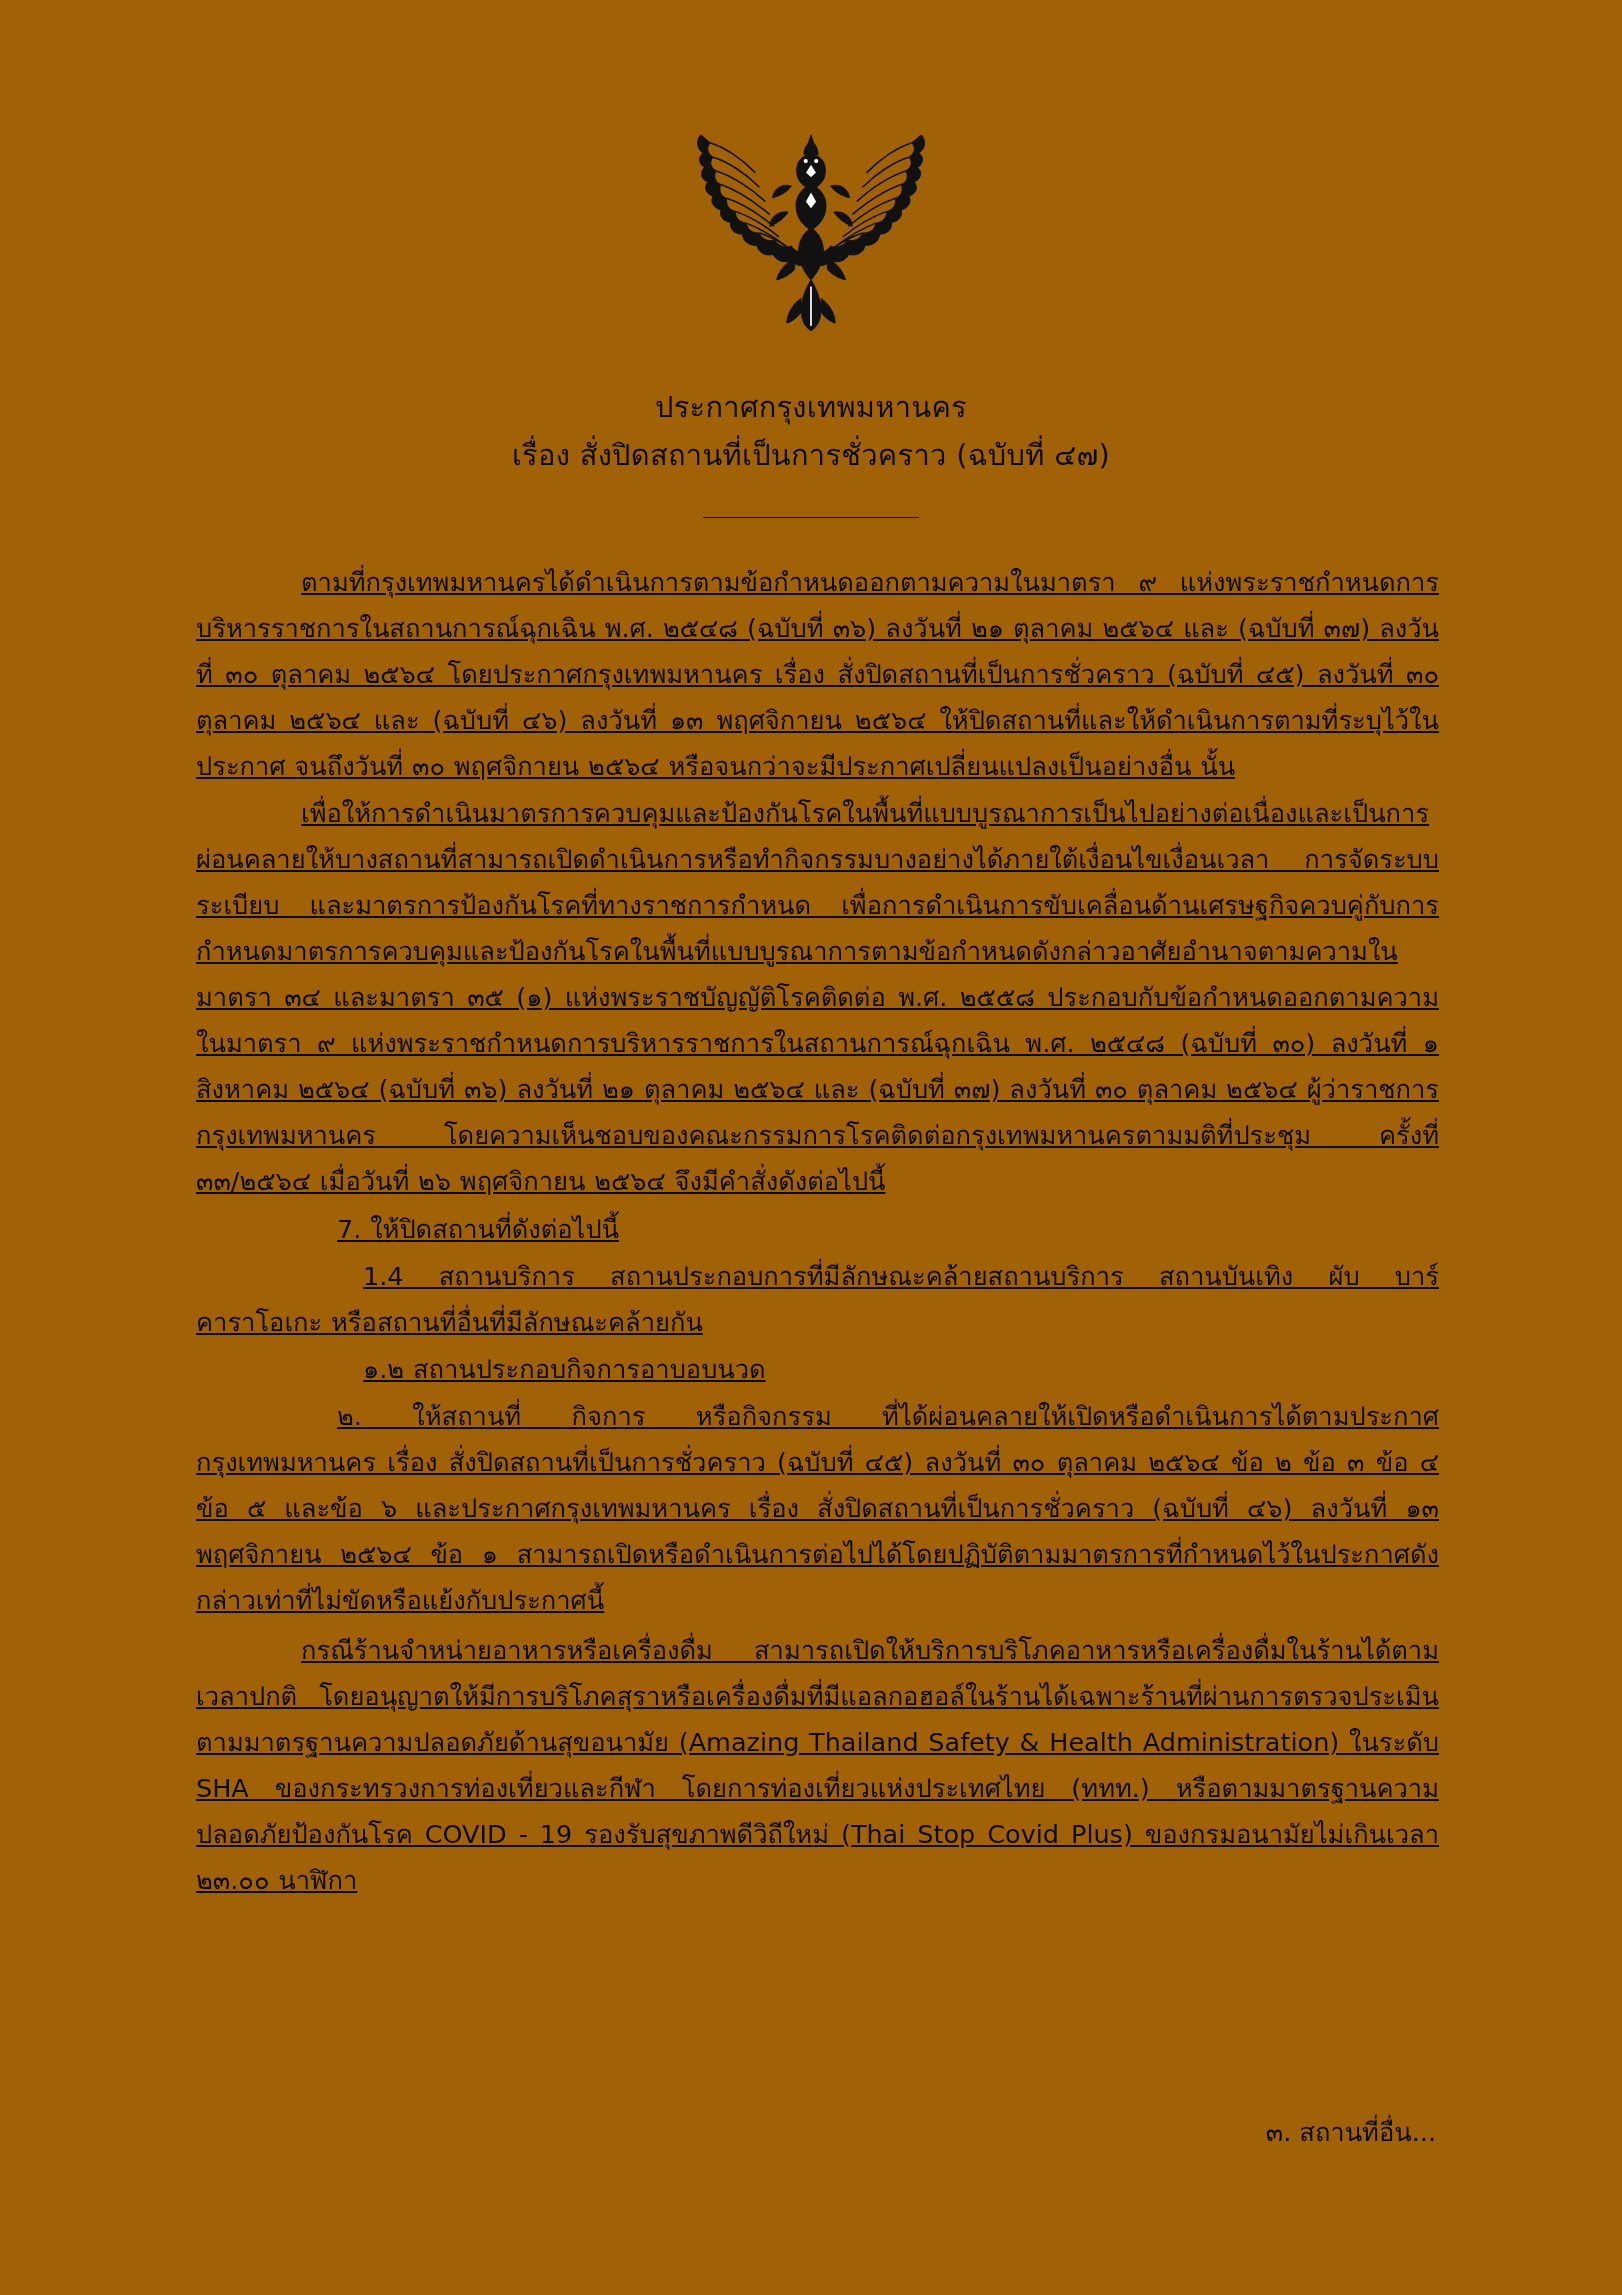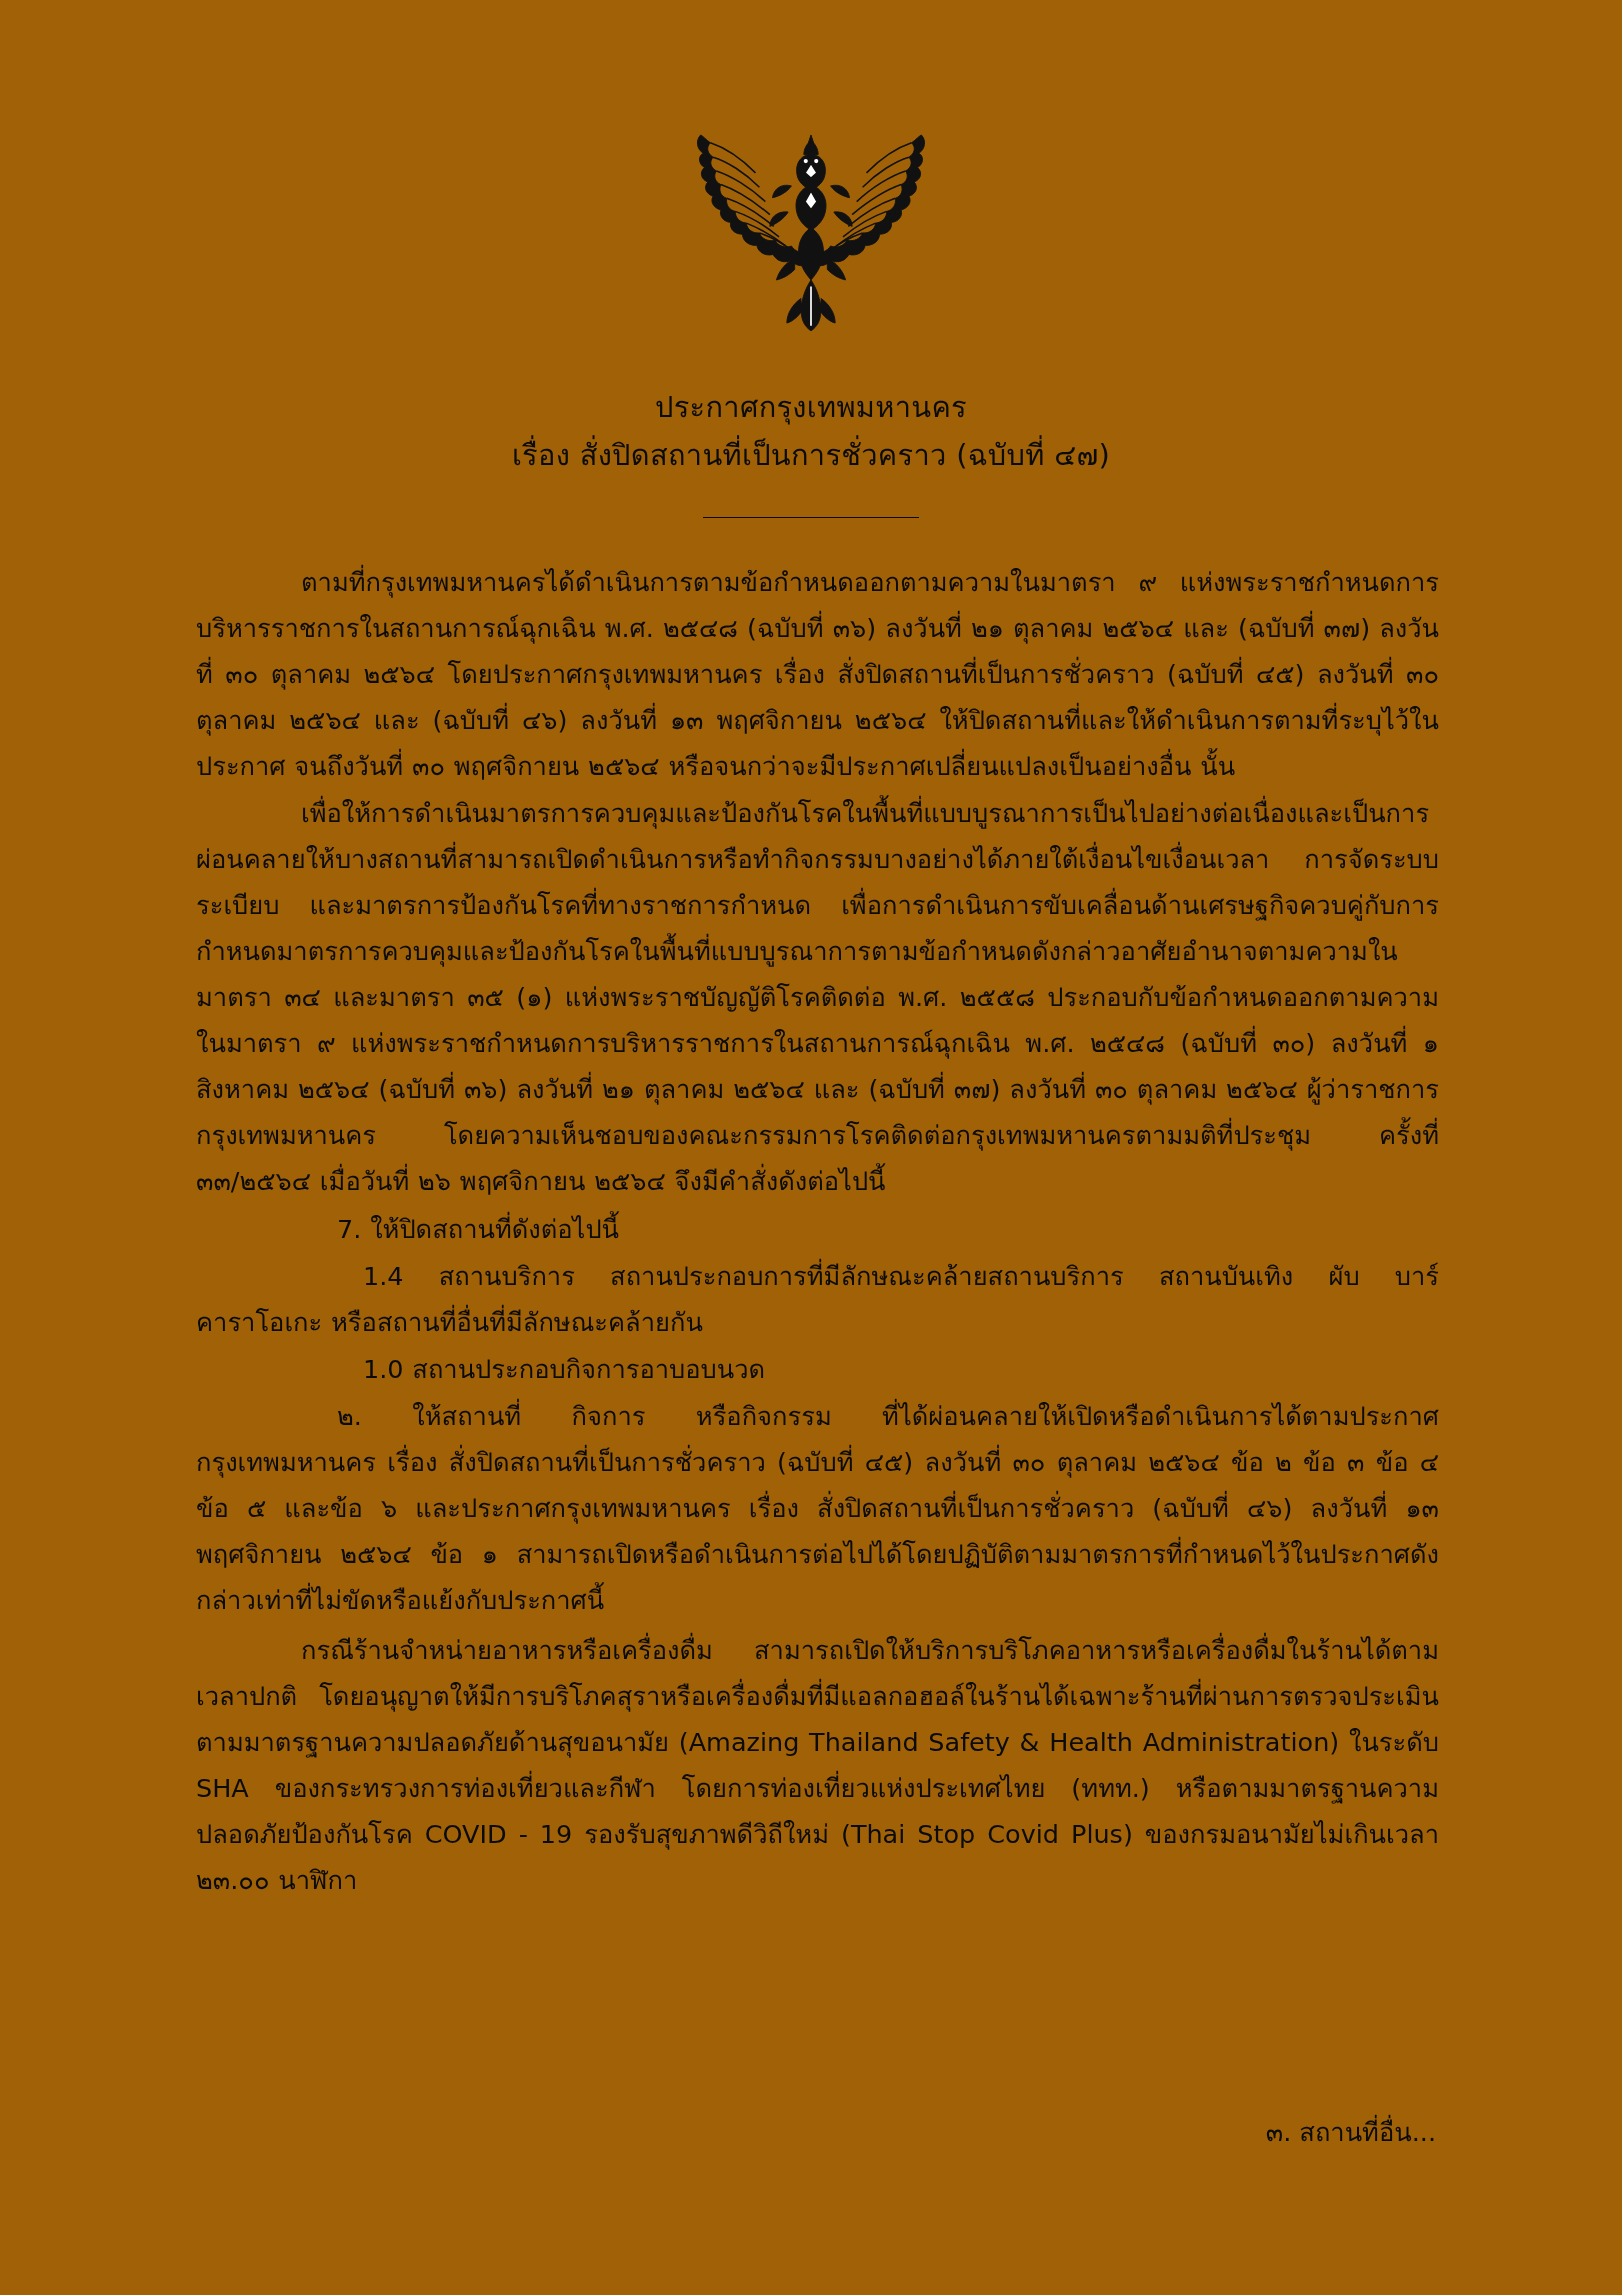--- a/index.html
+++ b/index.html
@@ -66,20 +66,21 @@
     height: 0;
     border-top: 1.3px solid #0b0b0b;
   }
 
   
   .body {
     position: absolute;
     left: 196px;
     top: 559px;
     width: 1243px;
+    text-decoration: underline;
   }
   .para {
     font-size: 25.5px;
     line-height: 46px;
     text-align: justify;
     text-justify: inter-word;
     margin: 0 0 1.3px 0;
     word-spacing: 0.7px;
   }
   .para.last-line-left {
@@ -187,21 +188,21 @@
 
   <div class="rule-wrap">
     <div class="rule"></div>
   </div>
 
   <div class="body">
     <p class="para indent-1 last-line-left">ตามที่กรุงเทพมหานครได้ดำเนินการตามข้อกำหนดออกตามความในมาตรา ๙ แห่งพระราชกำหนดการบริหารราชการในสถานการณ์ฉุกเฉิน พ.ศ. ๒๕๔๘ (ฉบับที่ ๓๖) ลงวันที่ ๒๑ ตุลาคม ๒๕๖๔ และ (ฉบับที่ ๓๗) ลงวันที่ ๓๐ ตุลาคม ๒๕๖๔ โดยประกาศกรุงเทพมหานคร เรื่อง สั่งปิดสถานที่เป็นการชั่วคราว (ฉบับที่ ๔๕) ลงวันที่ ๓๐ ตุลาคม ๒๕๖๔ และ (ฉบับที่ ๔๖) ลงวันที่ ๑๓ พฤศจิกายน ๒๕๖๔ ให้ปิดสถานที่และให้ดำเนินการตามที่ระบุไว้ในประกาศ จนถึงวันที่ ๓๐ พฤศจิกายน ๒๕๖๔ หรือจนกว่าจะมีประกาศเปลี่ยนแปลงเป็นอย่างอื่น นั้น</p>
     <p class="para indent-1 last-line-left">เพื่อให้การดำเนินมาตรการควบคุมและป้องกันโรคในพื้นที่แบบบูรณาการเป็นไปอย่างต่อเนื่องและเป็นการผ่อนคลายให้บางสถานที่สามารถเปิดดำเนินการหรือทำกิจกรรมบางอย่างได้ภายใต้เงื่อนไขเงื่อนเวลา การจัดระบบ ระเบียบ และมาตรการป้องกันโรคที่ทางราชการกำหนด เพื่อการดำเนินการขับเคลื่อนด้านเศรษฐกิจควบคู่กับการกำหนดมาตรการควบคุมและป้องกันโรคในพื้นที่แบบบูรณาการตามข้อกำหนดดังกล่าวอาศัยอำนาจตามความในมาตรา ๓๔ และมาตรา ๓๕ (๑) แห่งพระราชบัญญัติโรคติดต่อ พ.ศ. ๒๕๕๘ ประกอบกับข้อกำหนดออกตามความในมาตรา ๙ แห่งพระราชกำหนดการบริหารราชการในสถานการณ์ฉุกเฉิน พ.ศ. ๒๕๔๘ (ฉบับที่ ๓๐) ลงวันที่ ๑ สิงหาคม ๒๕๖๔ (ฉบับที่ ๓๖) ลงวันที่ ๒๑ ตุลาคม ๒๕๖๔ และ (ฉบับที่ ๓๗) ลงวันที่ ๓๐ ตุลาคม ๒๕๖๔ ผู้ว่าราชการกรุงเทพมหานคร โดยความเห็นชอบของคณะกรรมการโรคติดต่อกรุงเทพมหานครตามมติที่ประชุม ครั้งที่ ๓๓/๒๕๖๔ เมื่อวันที่ ๒๖ พฤศจิกายน ๒๕๖๔ จึงมีคำสั่งดังต่อไปนี้</p>
     <p class="para indent-2 no-justify">7. ให้ปิดสถานที่ดังต่อไปนี้</p>
     <p class="para indent-3 last-line-left">1.4 สถานบริการ สถานประกอบการที่มีลักษณะคล้ายสถานบริการ สถานบันเทิง ผับ บาร์ คาราโอเกะ หรือสถานที่อื่นที่มีลักษณะคล้ายกัน</p>
-    <p class="para indent-3 no-justify">1.0 สถานประกอบกิจการอาบอบนวด</p>
+    <p class="para indent-3 no-justify">๑.๒ สถานประกอบกิจการอาบอบนวด</p>
     <p class="para indent-2 last-line-left">๒. ให้สถานที่ กิจการ หรือกิจกรรม ที่ได้ผ่อนคลายให้เปิดหรือดำเนินการได้ตามประกาศกรุงเทพมหานคร เรื่อง สั่งปิดสถานที่เป็นการชั่วคราว (ฉบับที่ ๔๕) ลงวันที่ ๓๐ ตุลาคม ๒๕๖๔ ข้อ ๒ ข้อ ๓ ข้อ ๔  ข้อ ๕ และข้อ ๖ และประกาศกรุงเทพมหานคร เรื่อง สั่งปิดสถานที่เป็นการชั่วคราว (ฉบับที่ ๔๖) ลงวันที่ ๑๓ พฤศจิกายน ๒๕๖๔ ข้อ ๑ สามารถเปิดหรือดำเนินการต่อไปได้โดยปฏิบัติตามมาตรการที่กำหนดไว้ในประกาศดังกล่าวเท่าที่ไม่ขัดหรือแย้งกับประกาศนี้</p>
     <div class="gap-sm"></div>
     <p class="para indent-1 last-line-left">กรณีร้านจำหน่ายอาหารหรือเครื่องดื่ม สามารถเปิดให้บริการบริโภคอาหารหรือเครื่องดื่มในร้านได้ตามเวลาปกติ โดยอนุญาตให้มีการบริโภคสุราหรือเครื่องดื่มที่มีแอลกอฮอล์ในร้านได้เฉพาะร้านที่ผ่านการตรวจประเมินตามมาตรฐานความปลอดภัยด้านสุขอนามัย (Amazing Thailand Safety &amp; Health Administration) ในระดับ SHA ของกระทรวงการท่องเที่ยวและกีฬา โดยการท่องเที่ยวแห่งประเทศไทย (ททท.) หรือตามมาตรฐานความปลอดภัยป้องกันโรค COVID - 19 รองรับสุขภาพดีวิถีใหม่ (Thai Stop Covid Plus) ของกรมอนามัยไม่เกินเวลา ๒๓.๐๐ นาฬิกา</p>
   </div>
 
   <div class="footer">๓. สถานที่อื่น...</div>
 
 </div>
 
 

